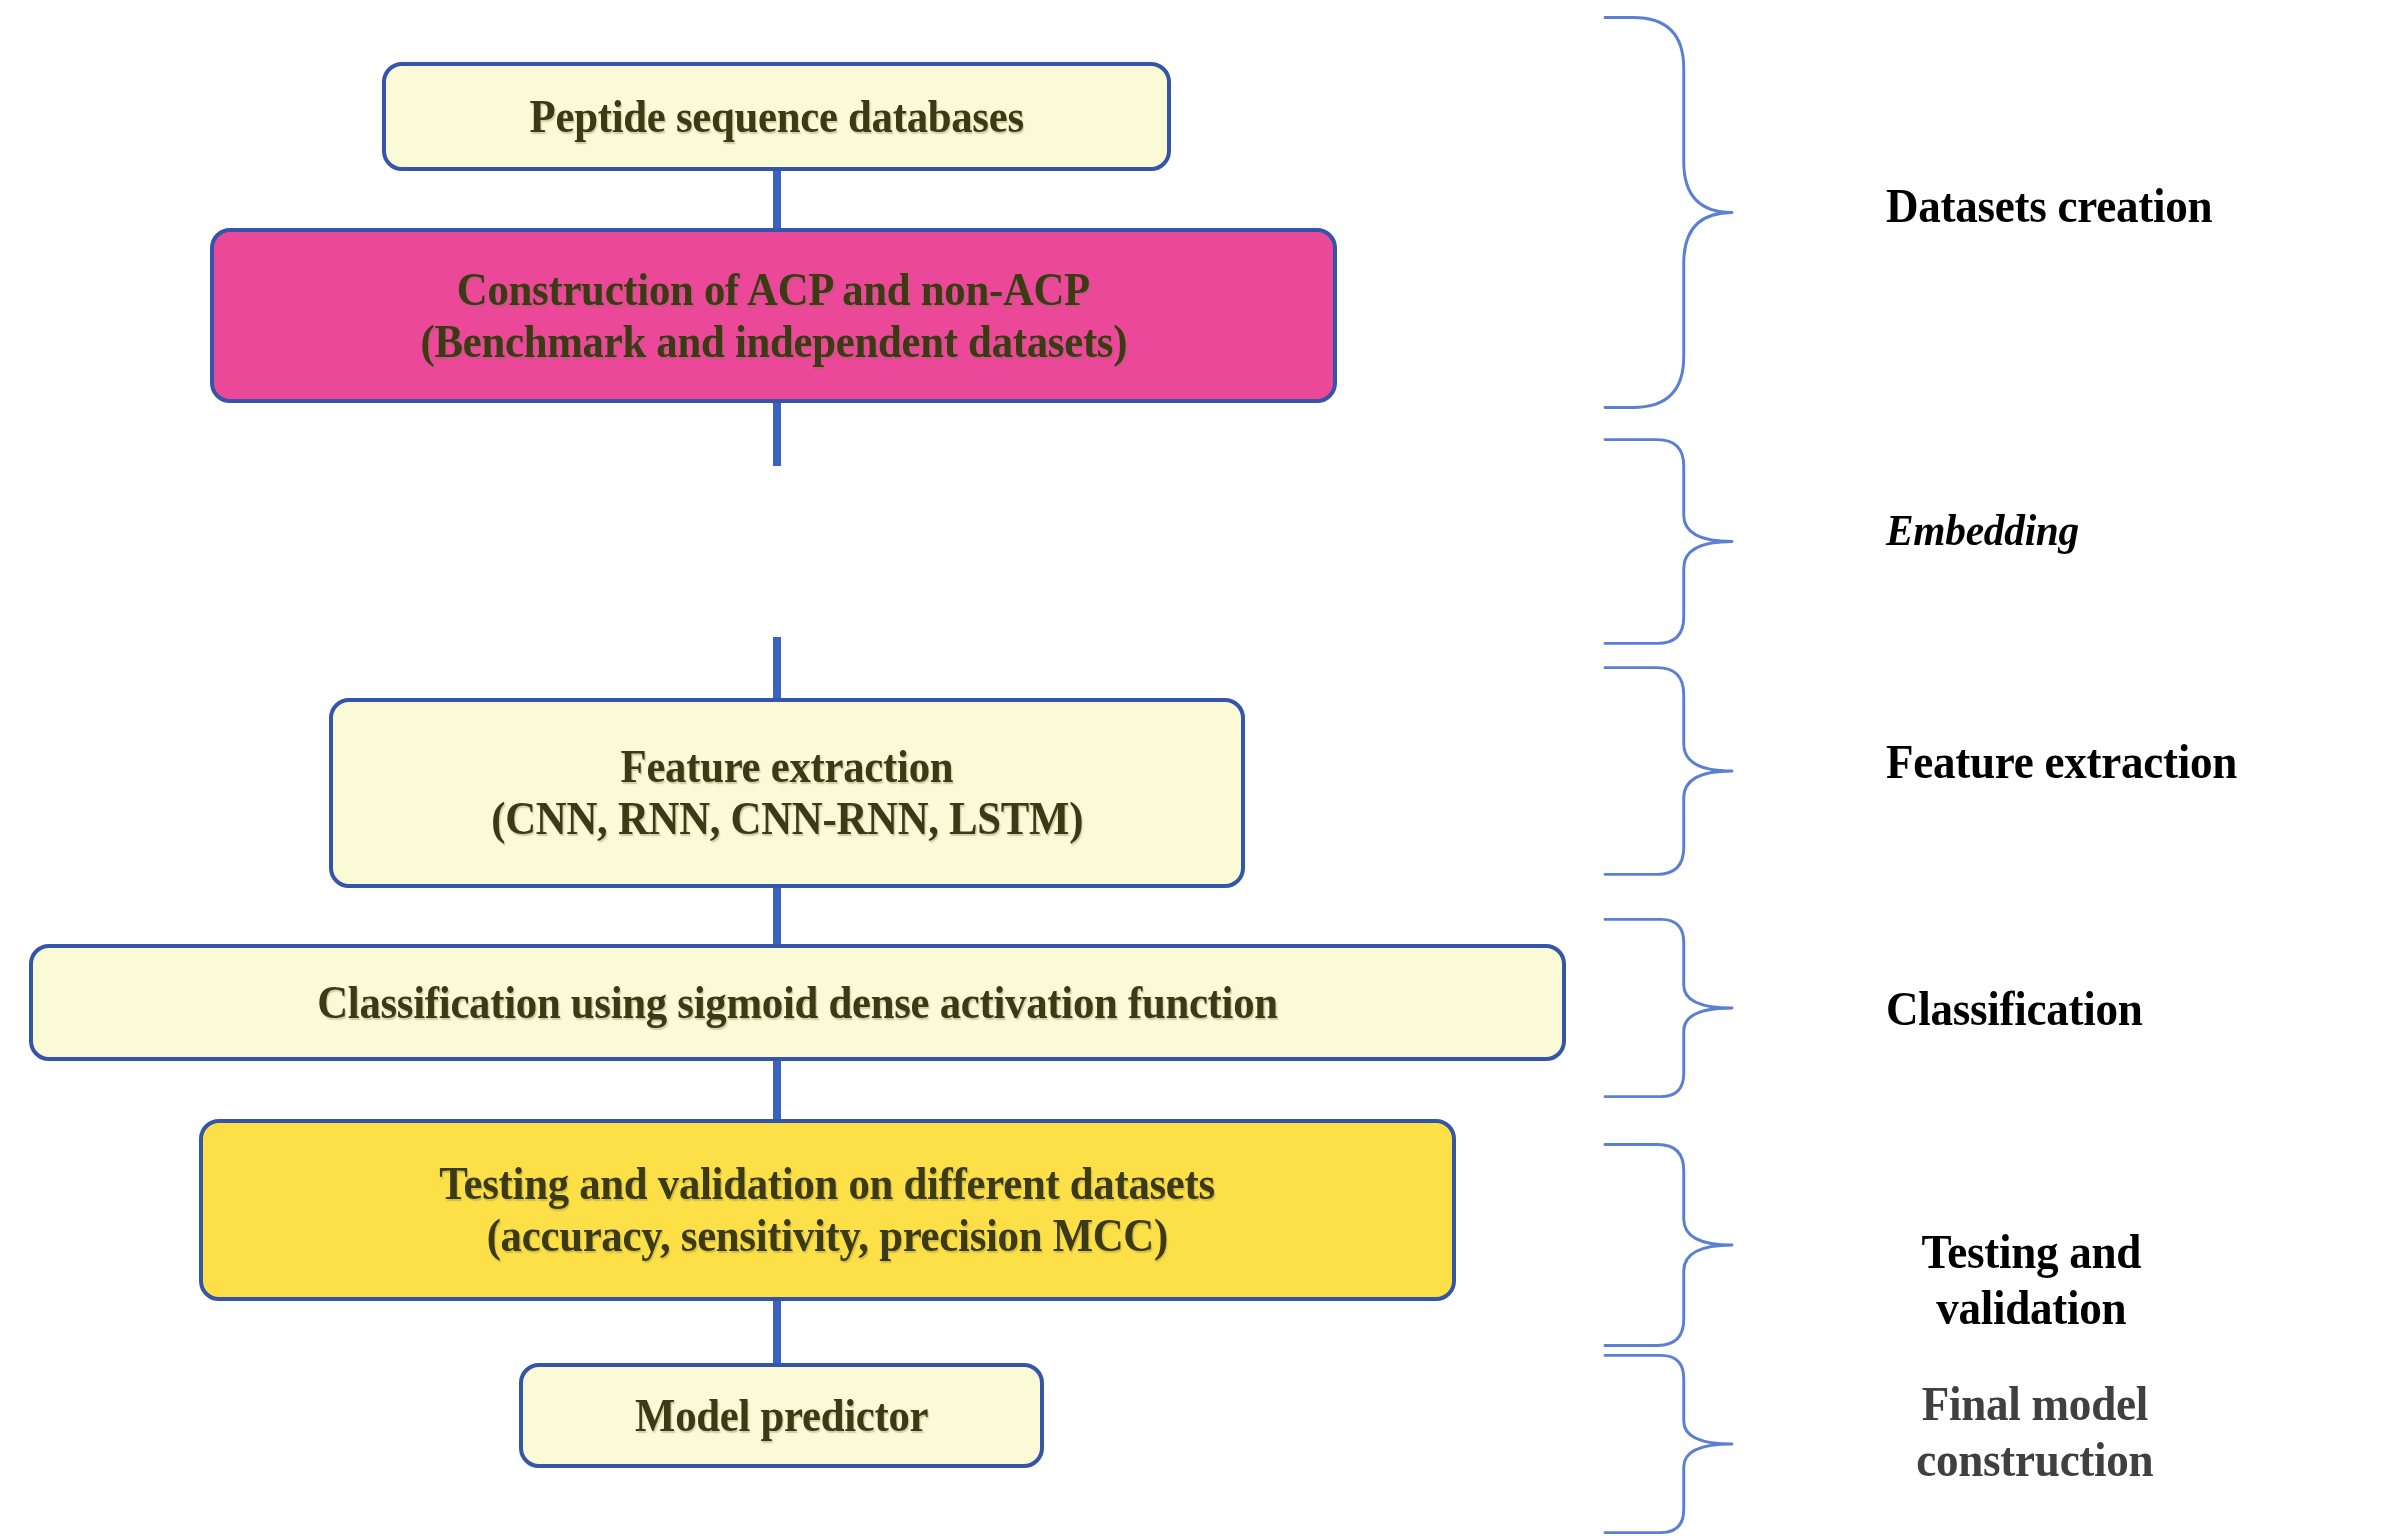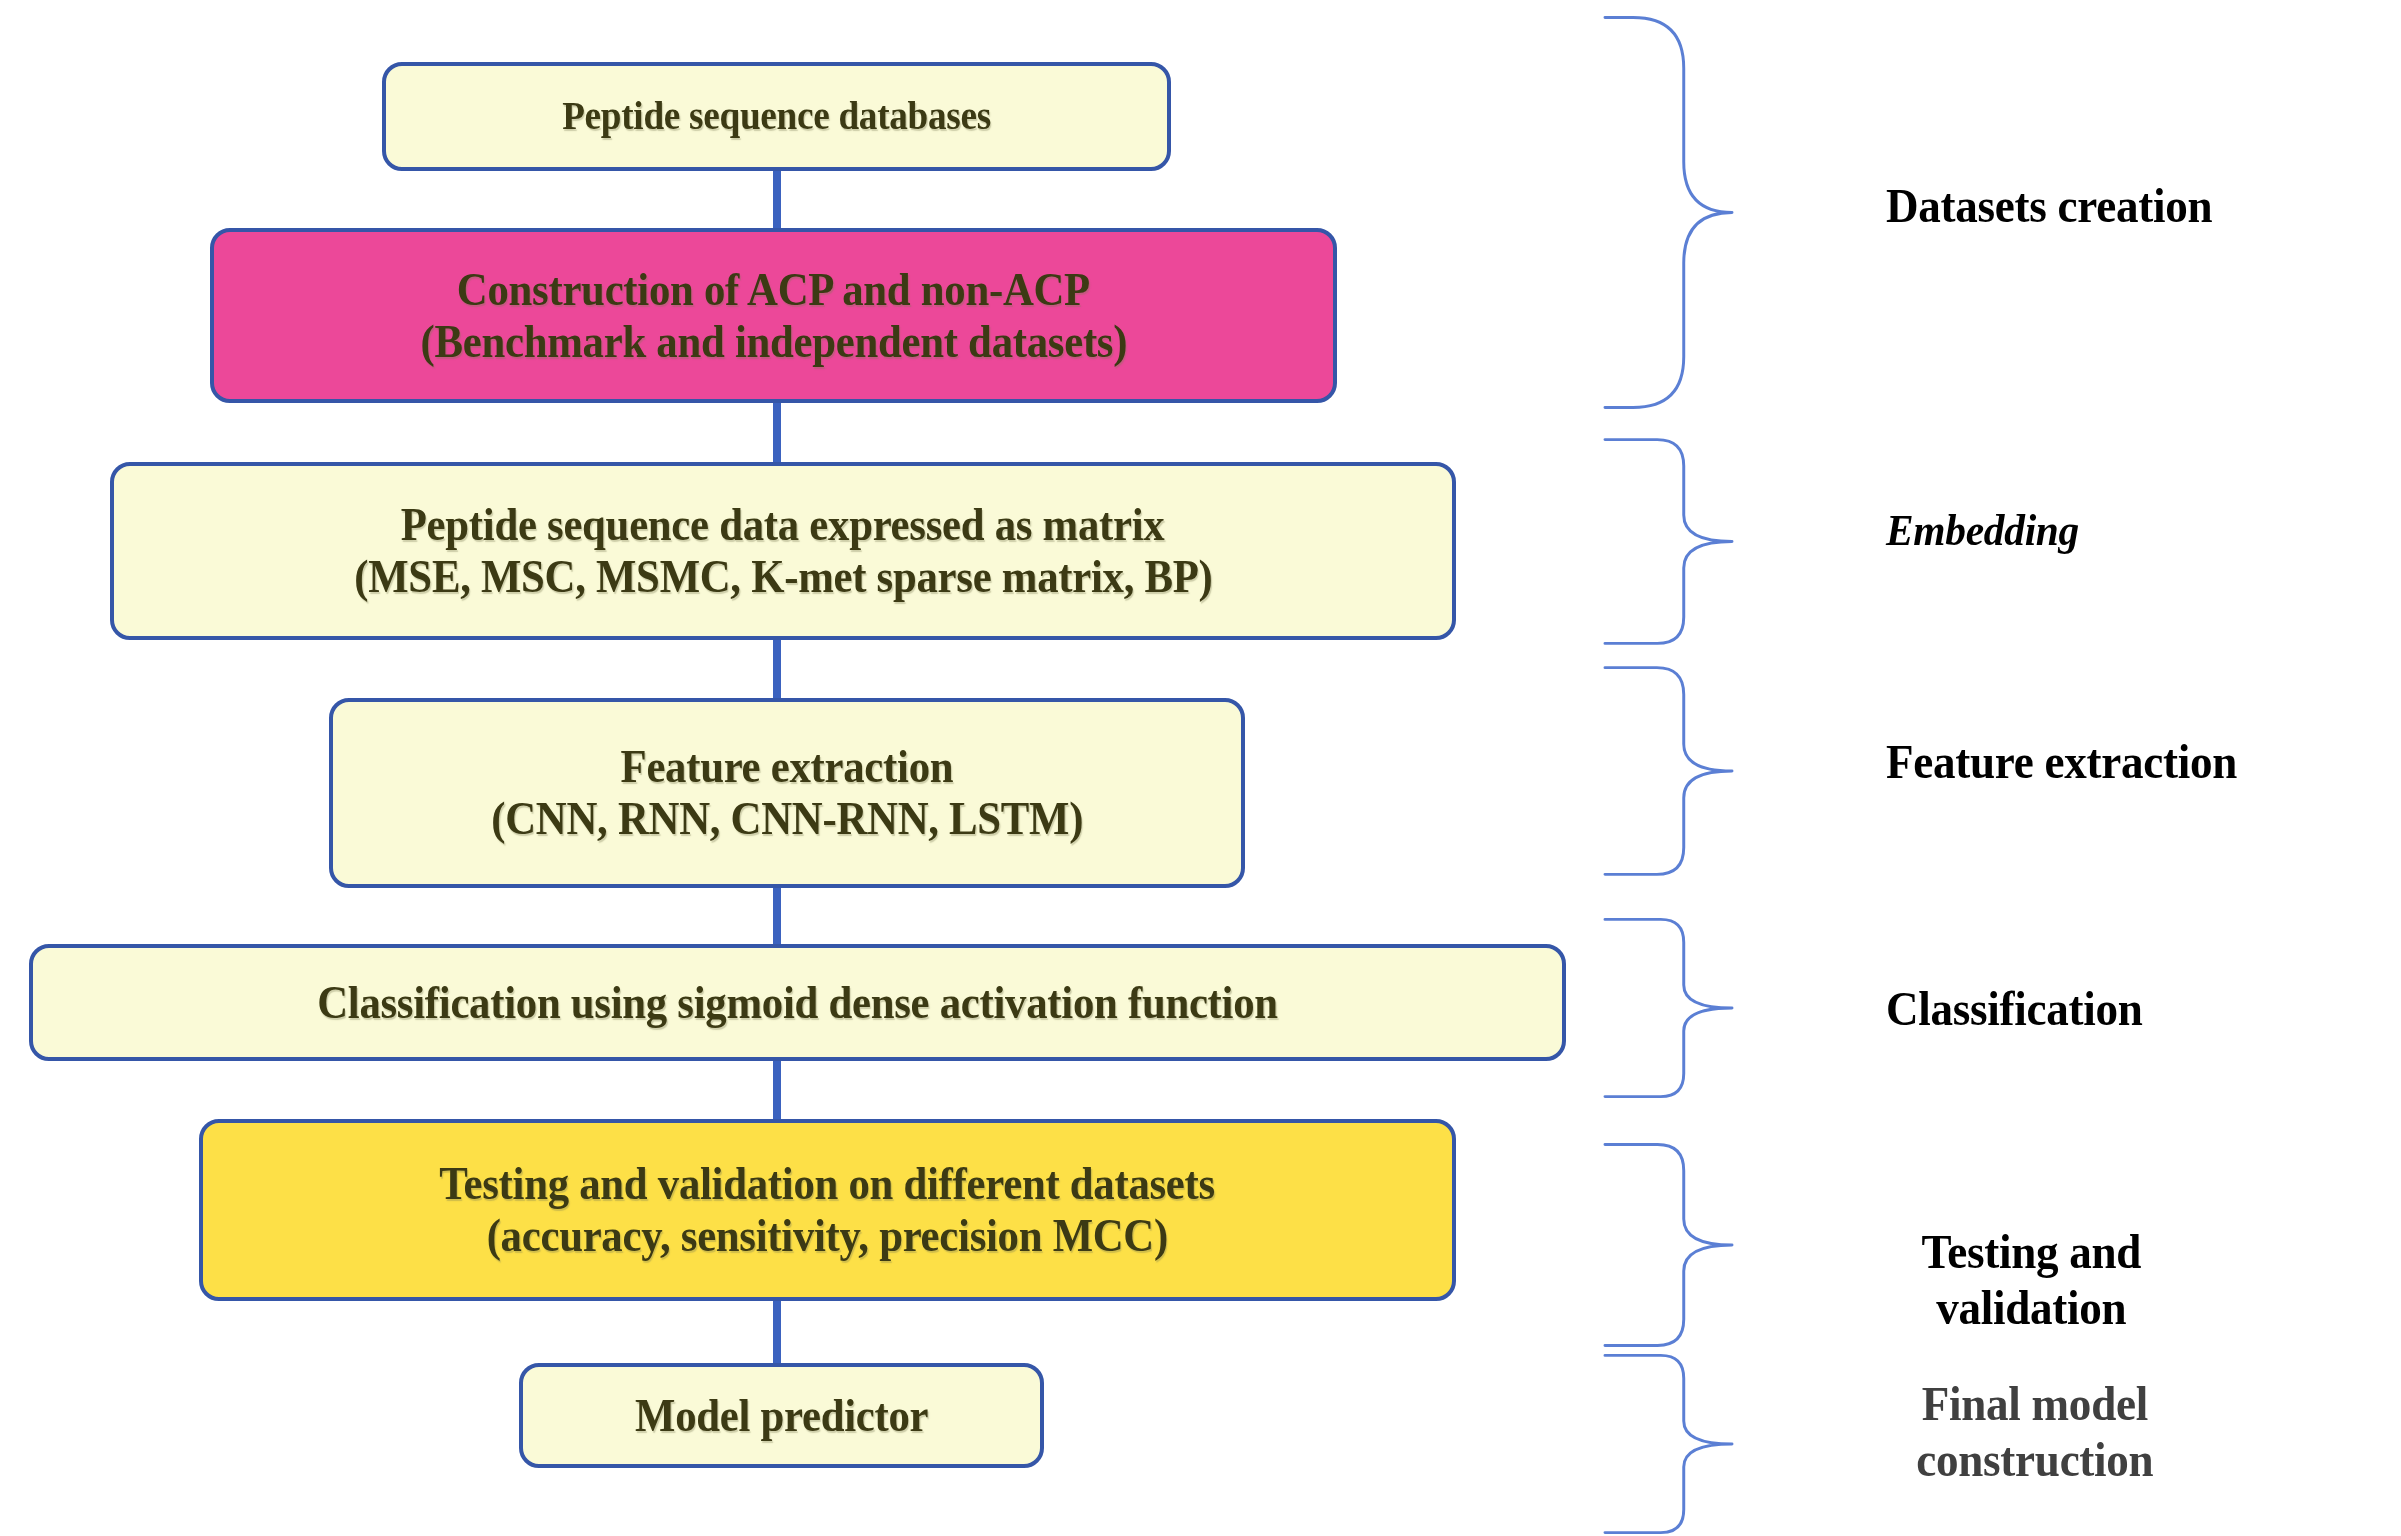--- a/index.html
+++ b/index.html
@@ -62,30 +62,26 @@
 </head>
 <body>
 
 <div id="canvas" style="background: rgb(255, 255, 255);">
     <div class="connector" style="left: 773px; top: 167px; height: 65px; background: rgb(59, 98, 191);"></div>
     <div class="connector" style="left: 773px; top: 400px; height: 66px; background: rgb(59, 98, 191);"></div>
     <div class="connector" style="left: 773px; top: 637px; height: 65px; background: rgb(59, 98, 191);"></div>
     <div class="connector" style="left: 773px; top: 885px; height: 63px; background: rgb(59, 98, 191);"></div>
     <div class="connector" style="left: 773px; top: 1058px; height: 65px; background: rgb(59, 98, 191);"></div>
     <div class="connector" style="left: 773px; top: 1298px; height: 68px; background: rgb(59, 98, 191);"></div>
-    <div class="node" style="left: 382px; top: 62px; width: 789px; height: 109px; font-size: 40px; background: rgb(250, 250, 215); border-color: rgb(53, 86, 168); color: rgb(60, 58, 20);">
+    <div class="node" style="left: 382px; top: 62px; width: 789px; height: 109px; font-size: 46px; background: rgb(250, 250, 215); border-color: rgb(53, 86, 168); color: rgb(60, 58, 20);">
       <span class="ln">Peptide sequence databases</span>
     </div>
     <div class="node" style="left: 210px; top: 228px; width: 1127px; height: 175px; font-size: 46px; background: #ec4899; border-color: rgb(53, 86, 168); color: rgb(60, 58, 20);">
       <span class="ln">Construction of ACP and non-ACP</span>
       <span class="ln">(Benchmark and independent datasets)</span>
-    </div>
-    <div class="node" style="left: 110px; top: 462px; width: 1346px; height: 178px; font-size: 46px; background: rgb(250, 250, 215); border-color: rgb(53, 86, 168); color: rgb(60, 58, 20);">
-      <span class="ln">Peptide sequence data expressed as matrix</span>
-      <span class="ln">(MSE, MSC, MSMC, K-met sparse matrix, BP)</span>
     </div>
     <div class="node" style="left: 329px; top: 698px; width: 916px; height: 190px; font-size: 46px; background: rgb(250, 250, 215); border-color: rgb(53, 86, 168); color: rgb(60, 58, 20);">
       <span class="ln">Feature extraction</span>
       <span class="ln">(CNN, RNN, CNN-RNN, LSTM)</span>
     </div>
     <div class="node" style="left: 28.5px; top: 944px; width: 1537px; height: 117px; font-size: 46px; background: rgb(250, 250, 215); border-color: rgb(53, 86, 168); color: rgb(60, 58, 20);">
       <span class="ln">Classification using sigmoid dense activation function</span>
     </div>
     <div class="node" style="left: 199px; top: 1119px; width: 1257px; height: 182px; font-size: 46px; background: #fde047; border-color: rgb(53, 86, 168); color: rgb(60, 58, 20);">
       <span class="ln">Testing and validation on different datasets</span>

